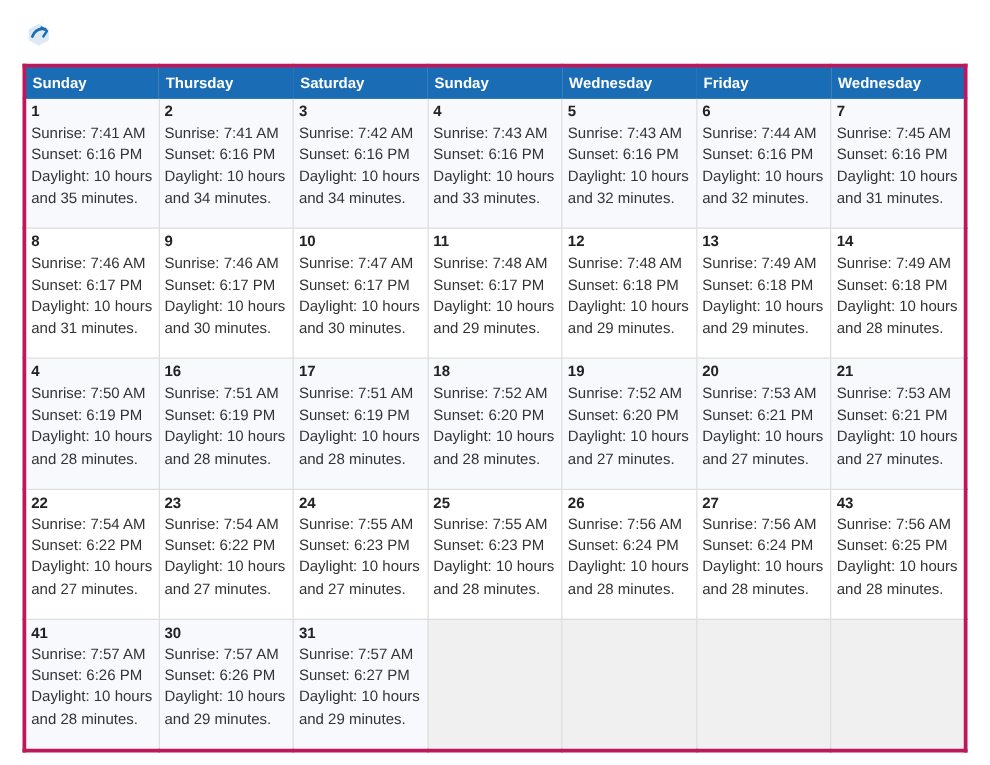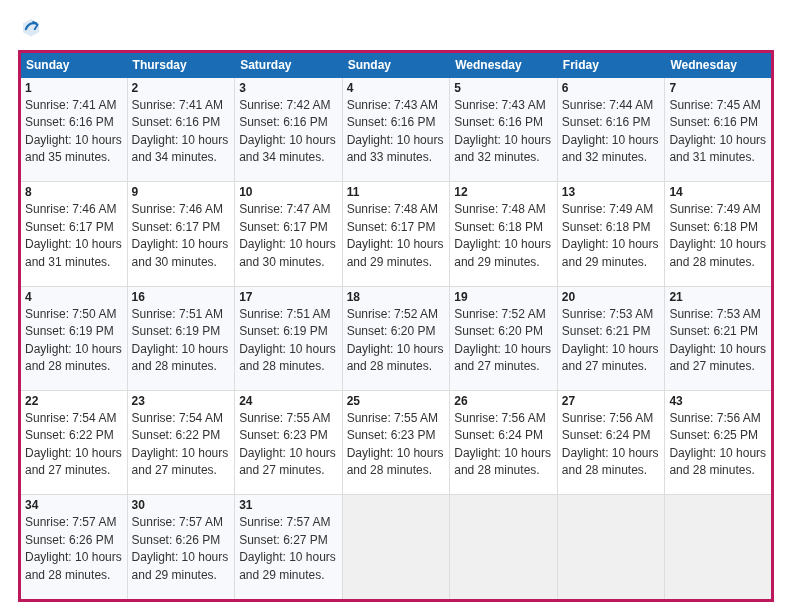--- a/index.html
+++ b/index.html
@@ -255,21 +255,21 @@
             <span class="day-num">27</span>
             <div class="day-detail">Sunrise: 7:56 AM<br>Sunset: 6:24 PM<br>Daylight: 10 hours and 28 minutes.</div>
           </td>
           <td>
             <span class="day-num">43</span>
             <div class="day-detail">Sunrise: 7:56 AM<br>Sunset: 6:25 PM<br>Daylight: 10 hours and 28 minutes.</div>
           </td>
         </tr>
         <tr class="last-row">
           <td>
-            <span class="day-num">34</span>
+            <span class="day-num">41</span>
             <div class="day-detail">Sunrise: 7:57 AM<br>Sunset: 6:26 PM<br>Daylight: 10 hours and 28 minutes.</div>
           </td>
           <td>
             <span class="day-num">30</span>
             <div class="day-detail">Sunrise: 7:57 AM<br>Sunset: 6:26 PM<br>Daylight: 10 hours and 29 minutes.</div>
           </td>
           <td>
             <span class="day-num">31</span>
             <div class="day-detail">Sunrise: 7:57 AM<br>Sunset: 6:27 PM<br>Daylight: 10 hours and 29 minutes.</div>
           </td>

